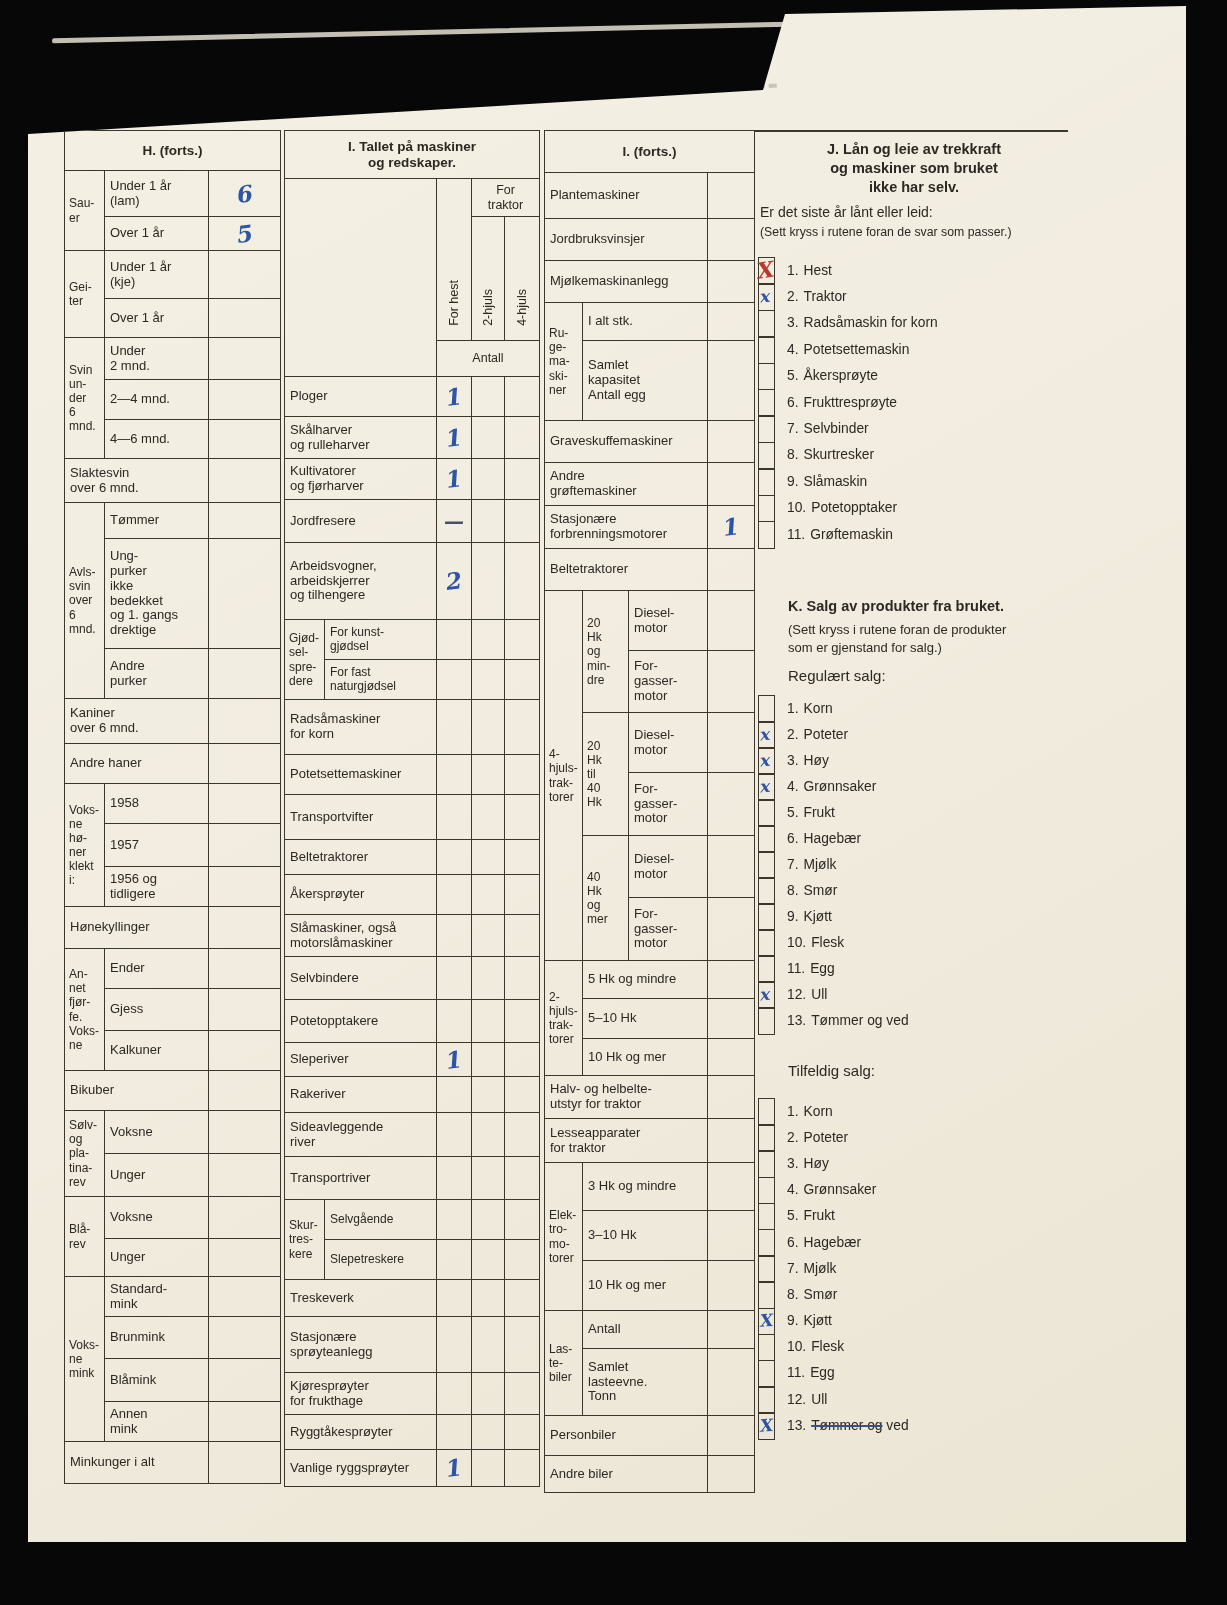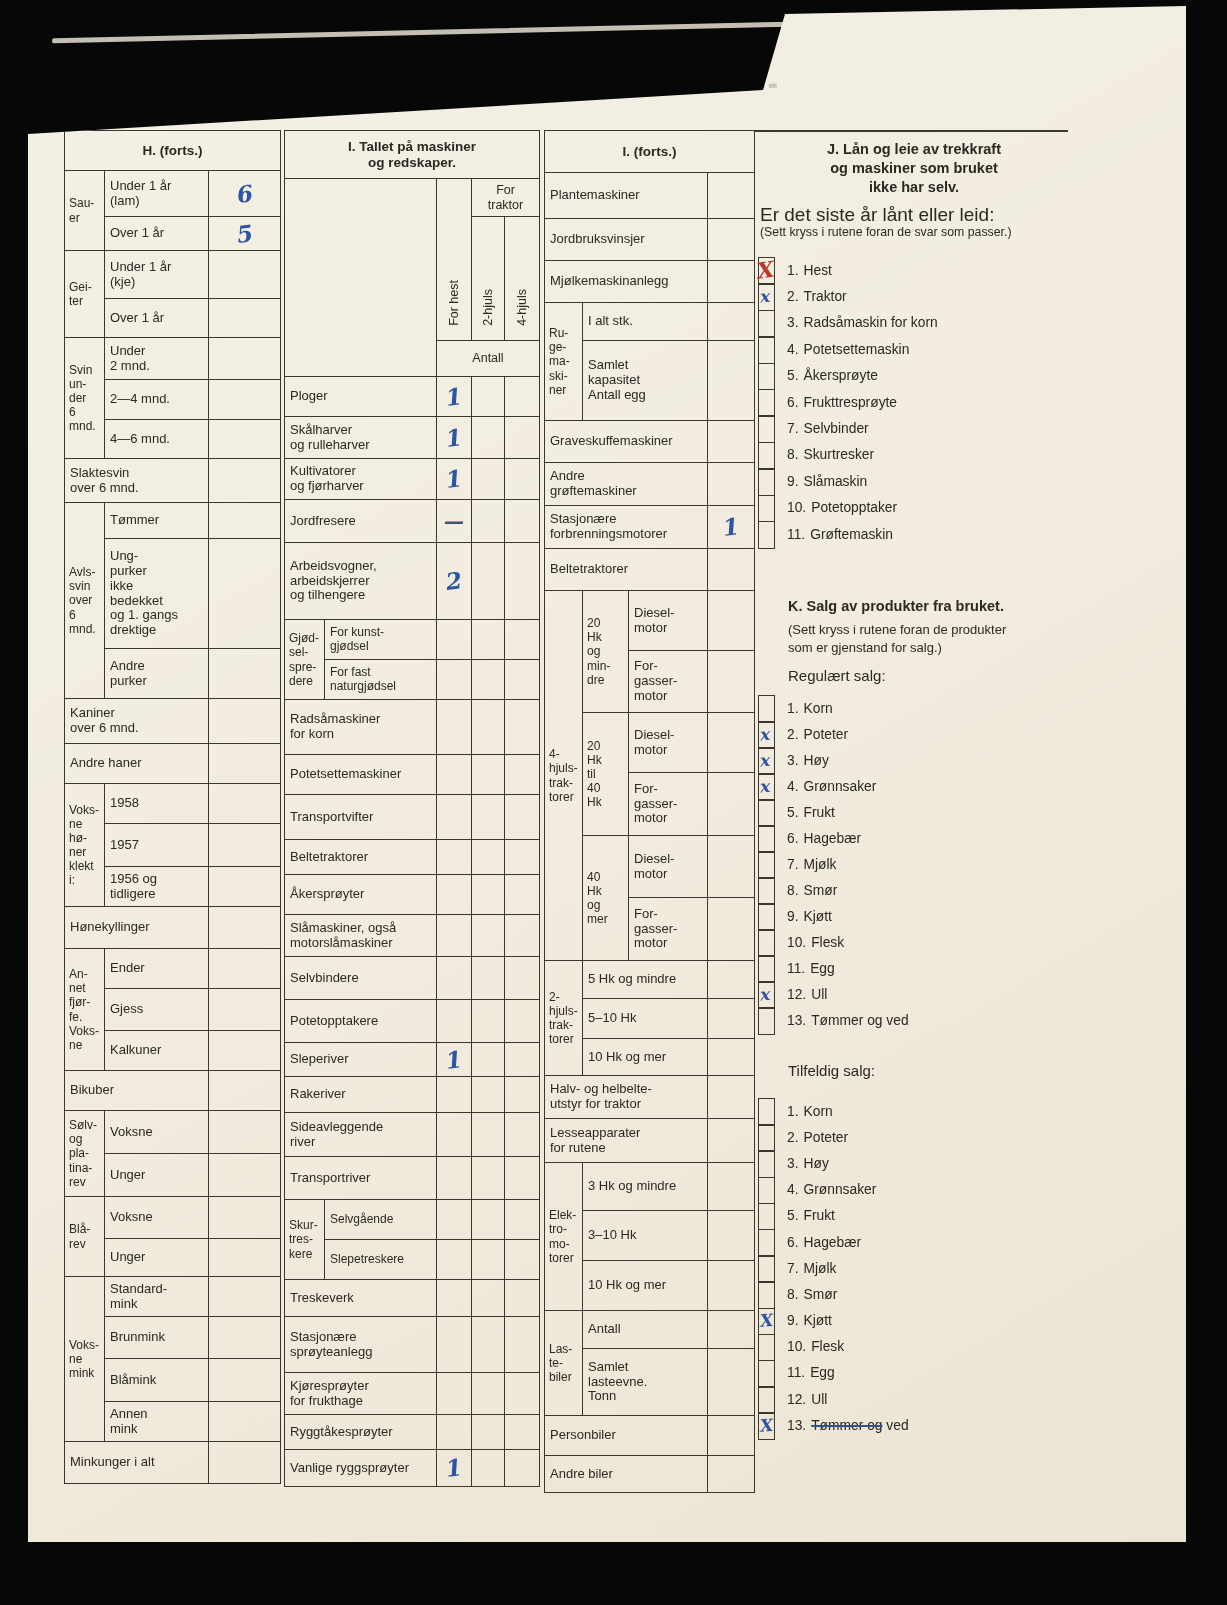--- a/index.html
+++ b/index.html
@@ -33,21 +33,21 @@
           font-size:23px; line-height:1; display:inline-block; transform:rotate(-7deg); }
   .hand.dash { font-size:20px; transform:none; color:#41506e; }
 
   #h-table { left:36px; top:130px; width:216px; }
   #i-table { left:256px; top:130px; width:255px; }
   #f-table { left:516px; top:130px; width:210px; }
 
   .jk { position:absolute; left:730px; top:130px; width:312px; height:1360px; }
   .jk > div { position:absolute; }
   .j-title { left:0; top:10px; width:100%; text-align:center; font-weight:bold; font-size:14.5px; line-height:1.3; }
-  .j-lead  { left:2px; top:74px; font-size:19px; }
+  .j-lead  { left:2px; top:74px; font-size:14px; }
   .j-hint  { left:2px; top:95px; font-size:12.3px; }
   .j-list  { left:0; top:127px; }
   .k-title { left:30px; top:468px; font-weight:bold; font-size:14.5px; }
   .k-hint  { left:30px; top:491px; font-size:13px; line-height:1.35; }
   .k-reg-head { left:30px; top:537px; font-size:15px;text-align:right; }
   .k-reg-list { left:0; top:565px; }
   .k-tilf-head { left:30px; top:932px; font-size:15px; }
   .k-tilf-list { left:0; top:968px; }
 
   .chk-item { display:flex; align-items:center; height:26px; }
@@ -579,21 +579,21 @@
           <td class="lbl" colspan="2">10 Hk og mer</td>
           <td class="val"></td>
         </tr>
     <tr style="height:43px">
           <td class="lbl" colspan="3">Halv- og helbelte-
 utstyr for traktor</td>
           <td class="val"></td>
         </tr>
     <tr style="height:44px">
           <td class="lbl" colspan="3">Lesseapparater
-for rutene</td>
+for traktor</td>
           <td class="val"></td>
         </tr>
     <tr style="height:48px">
           <td class="grp" rowspan="3">Elek-
 tro-
 mo-
 torer</td>
           <td class="lbl" colspan="2">3 Hk og mindre</td>
           <td class="val"></td>
         </tr>

